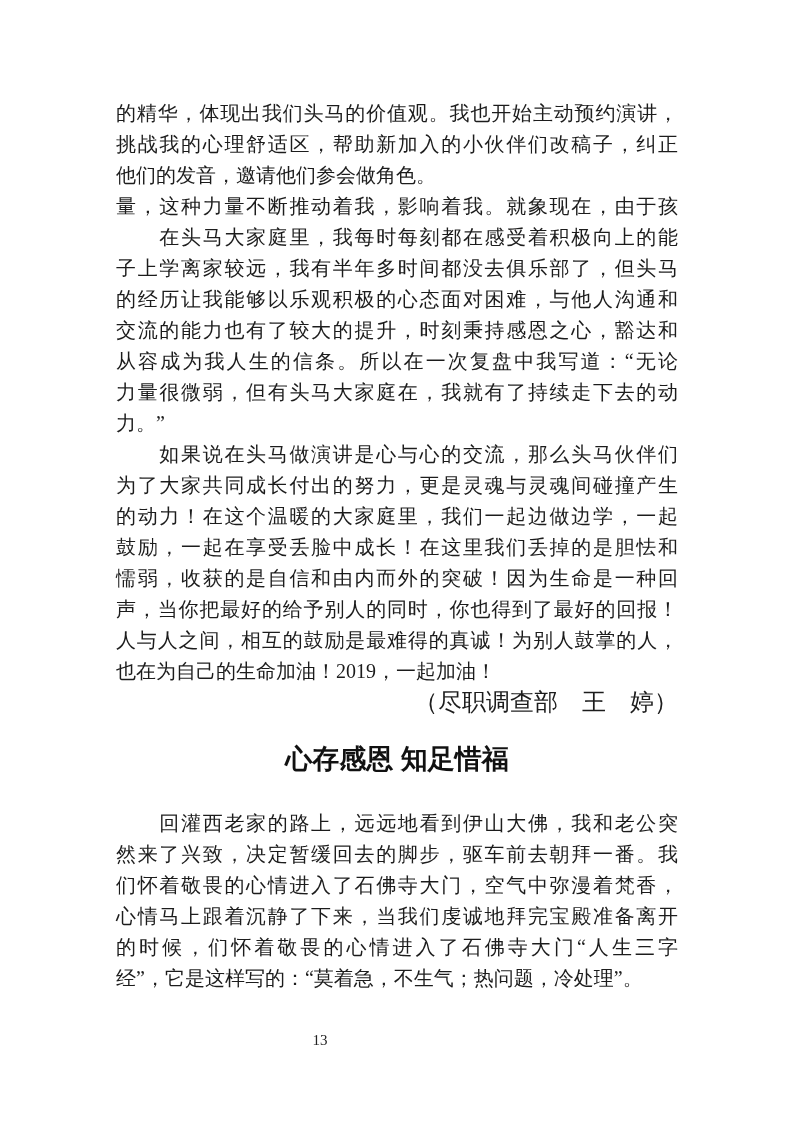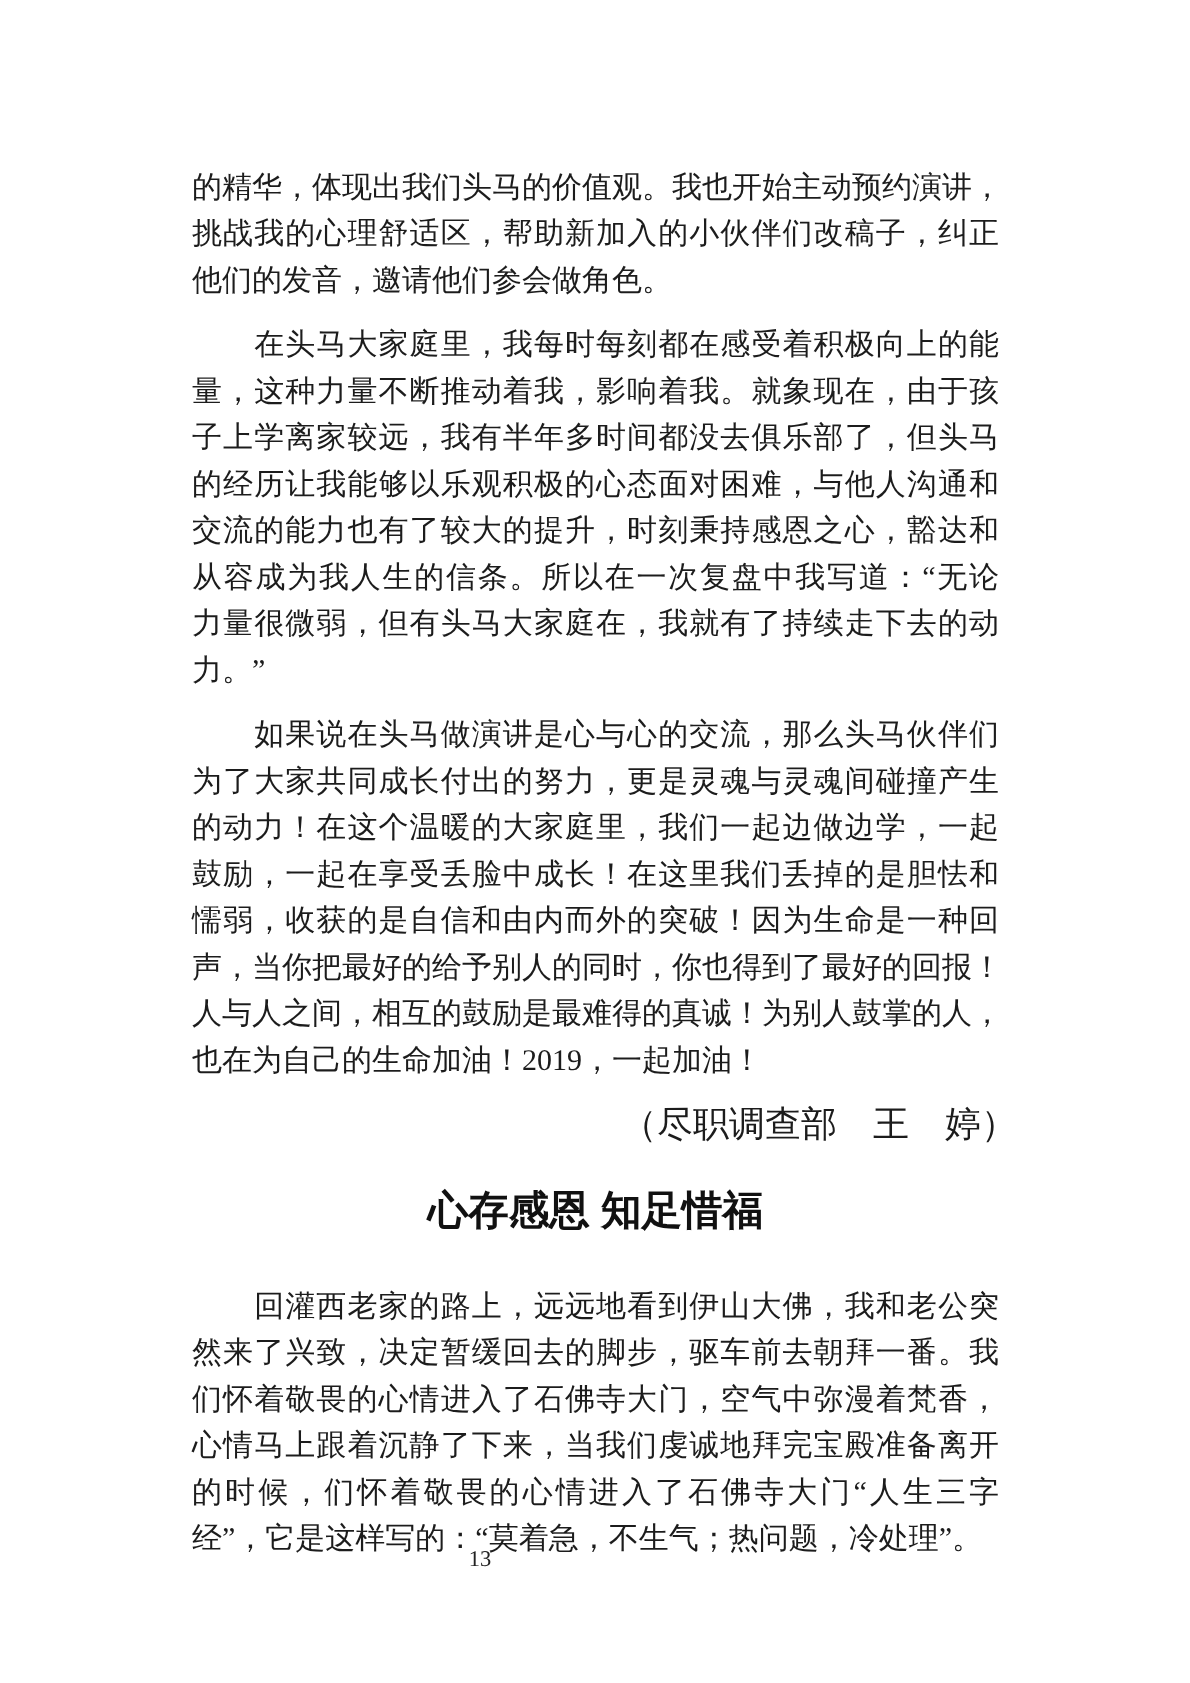--- a/index.html
+++ b/index.html
@@ -12,21 +12,21 @@
   .page {
     position: relative;
     width: 793px; height: 1122px;
     background: #ffffff;
     overflow: hidden;
   }
   .textcol {
     position: absolute;
     left: 116px; top: 98px; width: 562px;
   }
-  .paragraph { margin: 12px; font-family: Liberation Serif, serif; }
+  .paragraph { margin: 0; font-family: Liberation Serif, serif; }
   .line {
     height: 31px; line-height: 31px;
     font-size: 20px;
     text-align: justify;
     text-align-last: justify;
     white-space: nowrap;
     letter-spacing: 0;
   }
   .line.pend {
     text-align: center;
@@ -61,22 +61,22 @@
 <div class="page">
   <div class="textcol">
 
     <div>
         <div class="paragraph">
           <div class="line">的精华，体现出我们头马的价值观。我也开始主动预约演讲，</div>
           <div class="line">挑战我的心理舒适区，帮助新加入的小伙伴们改稿子，纠正</div>
           <div class="line pend">他们的发音，邀请他们参会做角色。</div>
         </div>
         <div class="paragraph">
+          <div class="line">量，这种力量不断推动着我，影响着我。就象现在，由于孩</div>
           <div class="line">　　在头马大家庭里，我每时每刻都在感受着积极向上的能</div>
-          <div class="line">量，这种力量不断推动着我，影响着我。就象现在，由于孩</div>
           <div class="line">子上学离家较远，我有半年多时间都没去俱乐部了，但头马</div>
           <div class="line">的经历让我能够以乐观积极的心态面对困难，与他人沟通和</div>
           <div class="line">交流的能力也有了较大的提升，时刻秉持感恩之心，豁达和</div>
           <div class="line">从容成为我人生的信条。所以在一次复盘中我写道：“无论</div>
           <div class="line">力量很微弱，但有头马大家庭在，我就有了持续走下去的动</div>
           <div class="line pend">力。”</div>
         </div>
         <div class="paragraph">
           <div class="line">　　如果说在头马做演讲是心与心的交流，那么头马伙伴们</div>
           <div class="line">为了大家共同成长付出的努力，更是灵魂与灵魂间碰撞产生</div>

